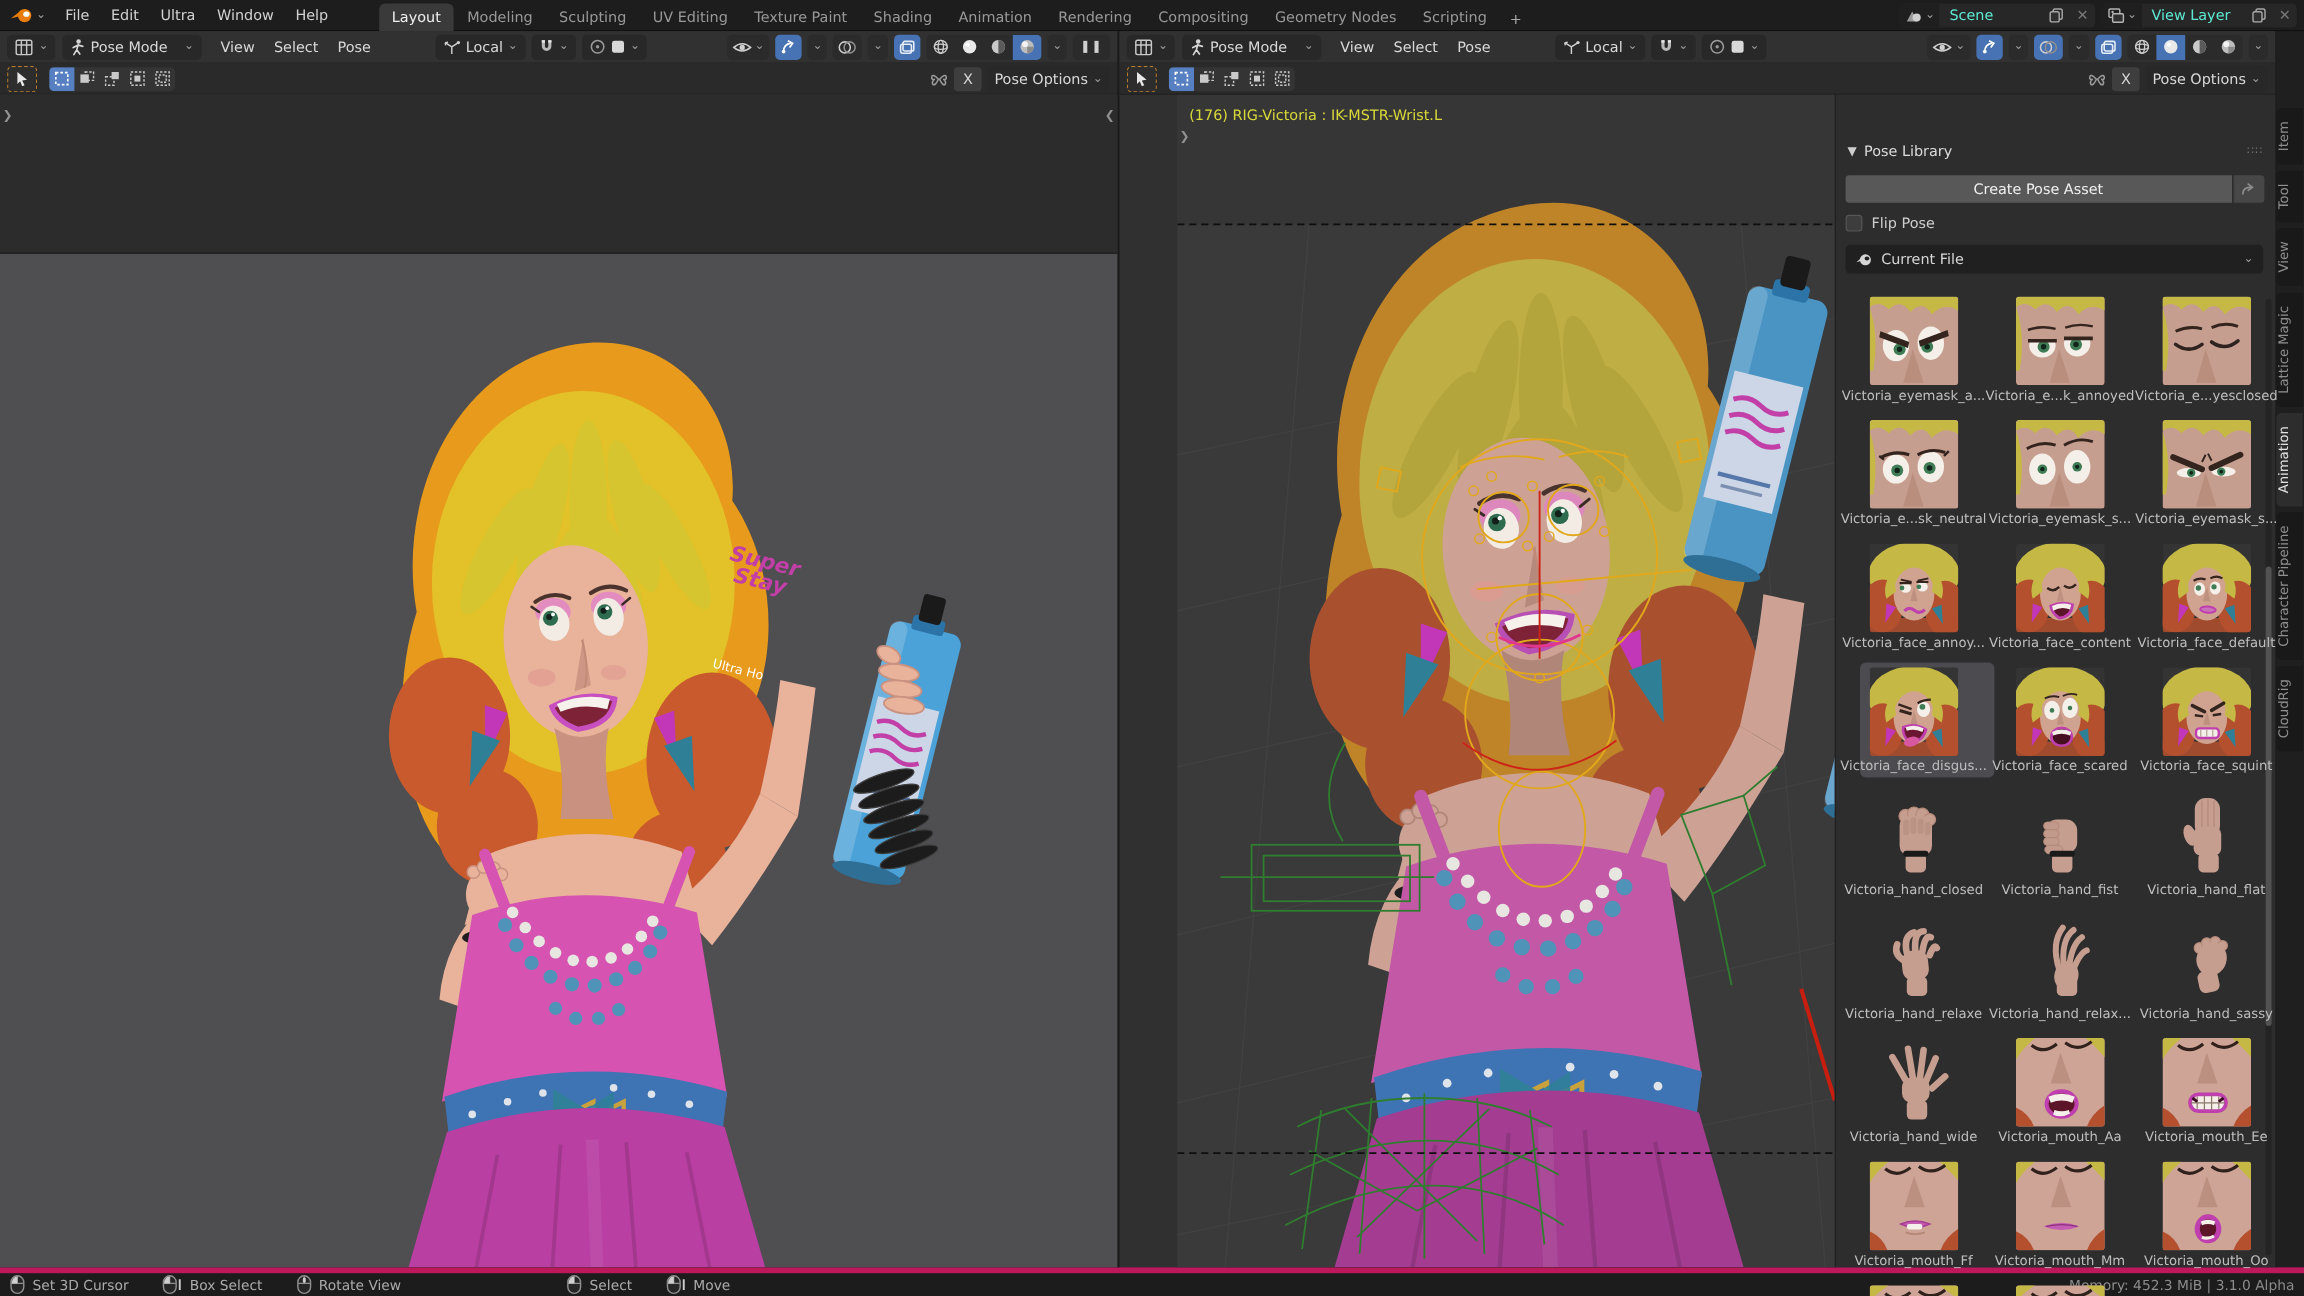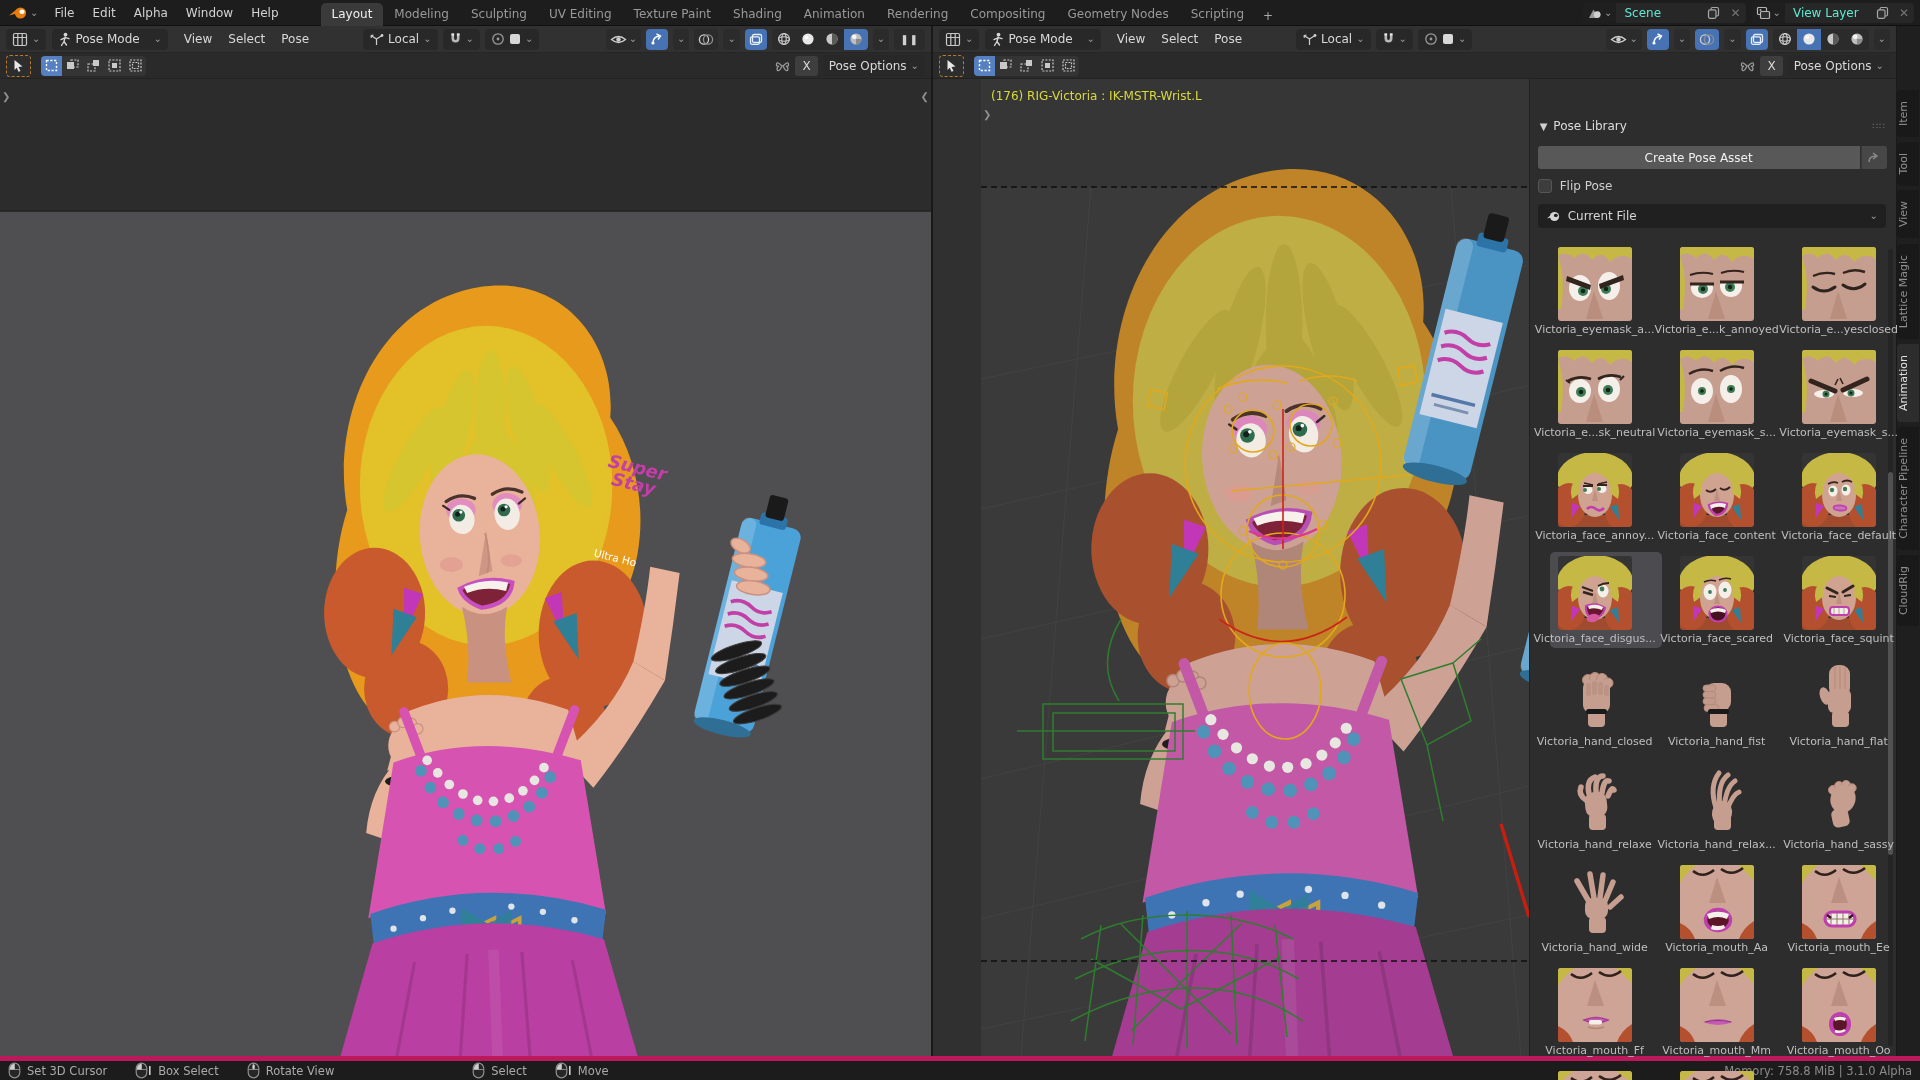--- a/index.html
+++ b/index.html
@@ -250,21 +250,21 @@
     <svg width="20" height="16" viewBox="0 0 20 16">
         <circle cx="12.5" cy="8" r="5.6" fill="#e87d0d"></circle>
         <ellipse cx="14" cy="6.8" rx="2.6" ry="2.2" fill="#fff"></ellipse>
         <path d="M1,10.5 L8.5,4.5 L10.5,8 Z" fill="#e87d0d"></path>
       </svg>
   </span>
   <span class="chev" style="margin:0 2px">⌄</span>
   <div class="tb-menus" id="tb-menus">
       <span class="tb-menu">File</span>
       <span class="tb-menu">Edit</span>
-      <span class="tb-menu">Alpha</span>
+      <span class="tb-menu">Ultra</span>
       <span class="tb-menu">Window</span>
       <span class="tb-menu">Help</span>
     </div>
   <div class="tb-tabs" id="tb-tabs">
       <span class="tb-tab active">Layout</span>
       <span class="tb-tab">Modeling</span>
       <span class="tb-tab">Sculpting</span>
       <span class="tb-tab">UV Editing</span>
       <span class="tb-tab">Texture Paint</span>
       <span class="tb-tab">Shading</span>
@@ -1351,14 +1351,14 @@
           <svg width="17" height="17" viewBox="0 0 17 17">
             <rect x="1.2" y="1.2" width="10.6" height="14.6" rx="5.3" fill="#262626" stroke="#8f8f8f" stroke-width="1.2"></rect>
             <path d="M6.5,1.2 V7.5 M1.4,7.5 H11.6" stroke="#8f8f8f" stroke-width="0.9"></path>
             <path d="M6.5,1.8 Q2,2.2 1.8,7.5 L6.5,7.5 Z" fill="#cfcfcf"></path>
             <path d="M14.8,4 V13" stroke="#cfcfcf" stroke-width="1.6"></path>
           </svg>
         </span>
         <span>Move</span>
       </span>
     </div>
-  <span class="sb-mem">Memory: 758.8 MiB | 3.1.0 Alpha</span>
+  <span class="sb-mem">Memory: 452.3 MiB | 3.1.0 Alpha</span>
 </div>
 
 </body></html>

